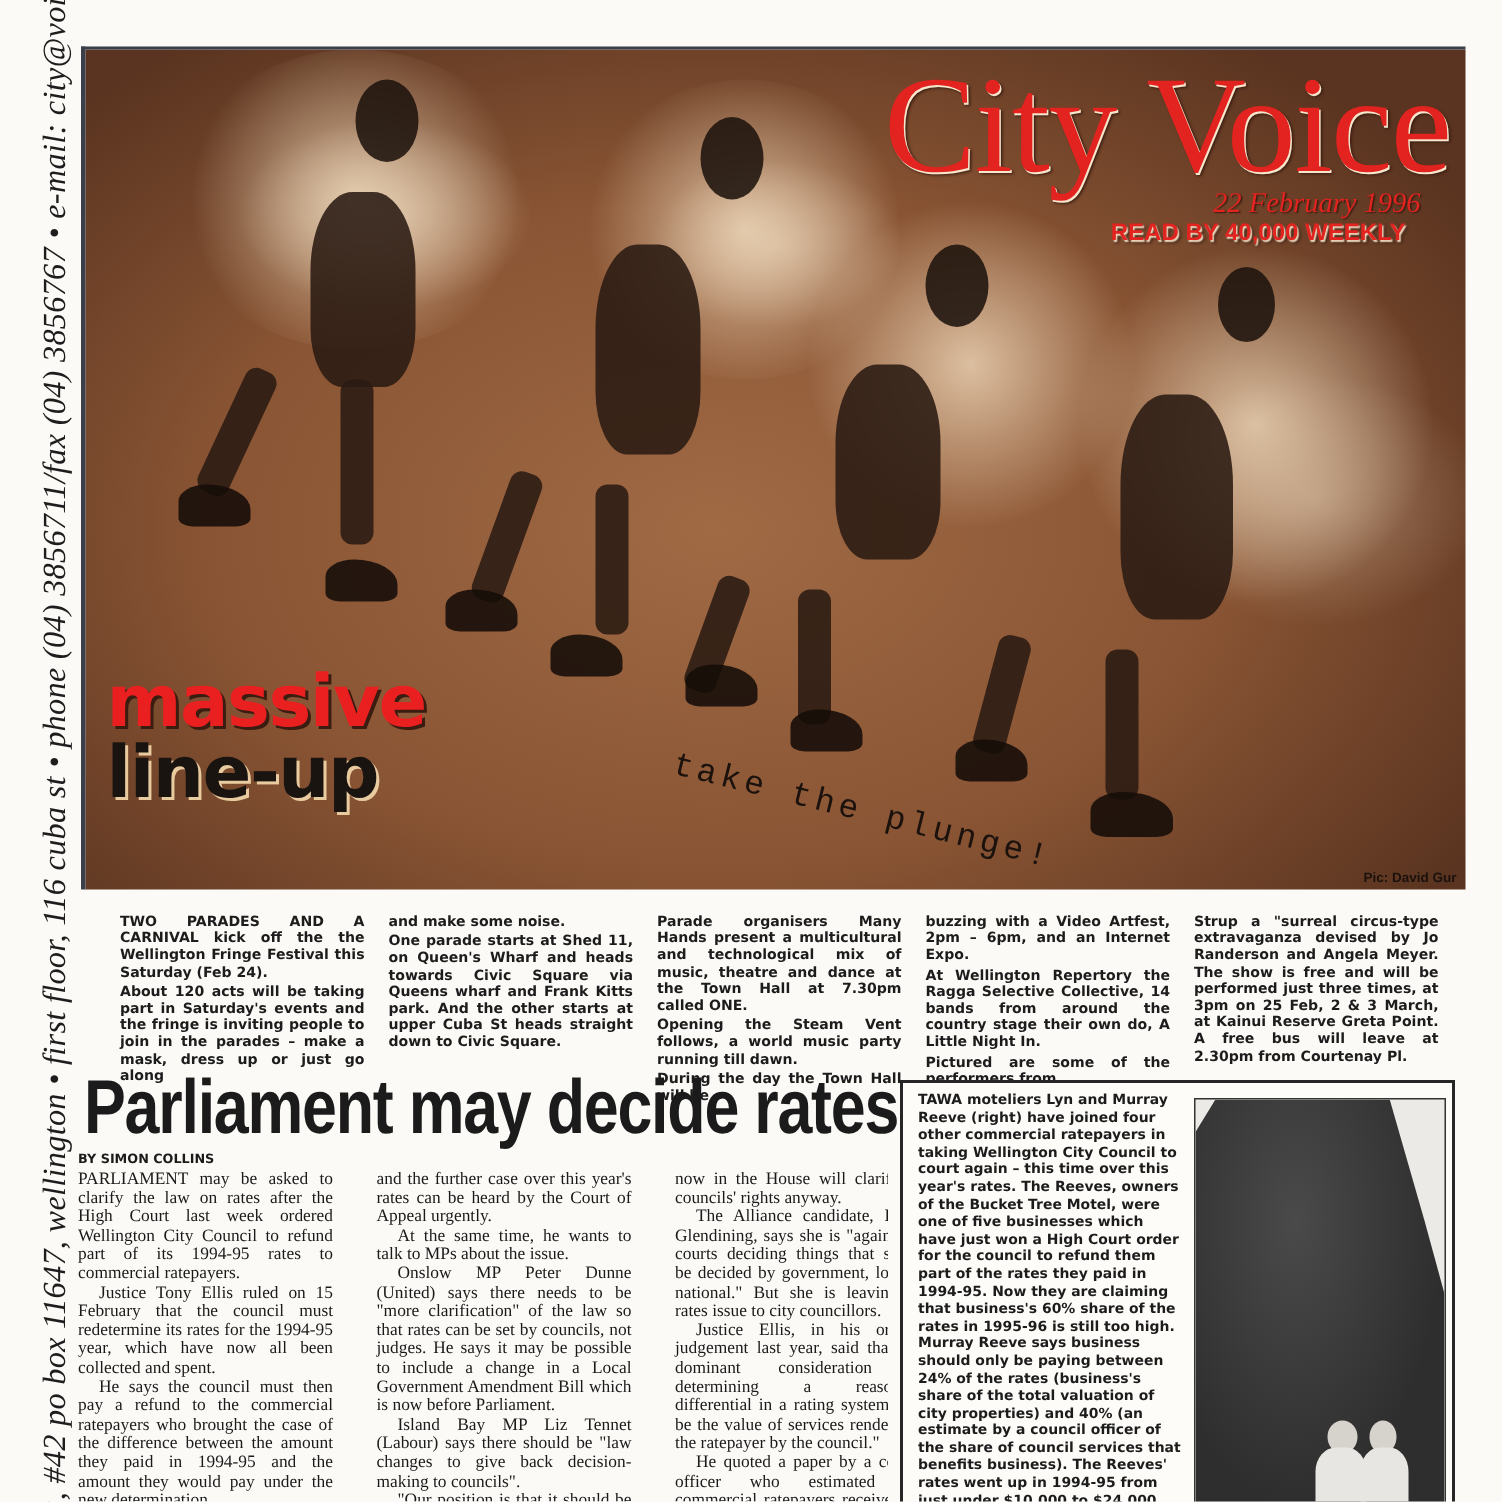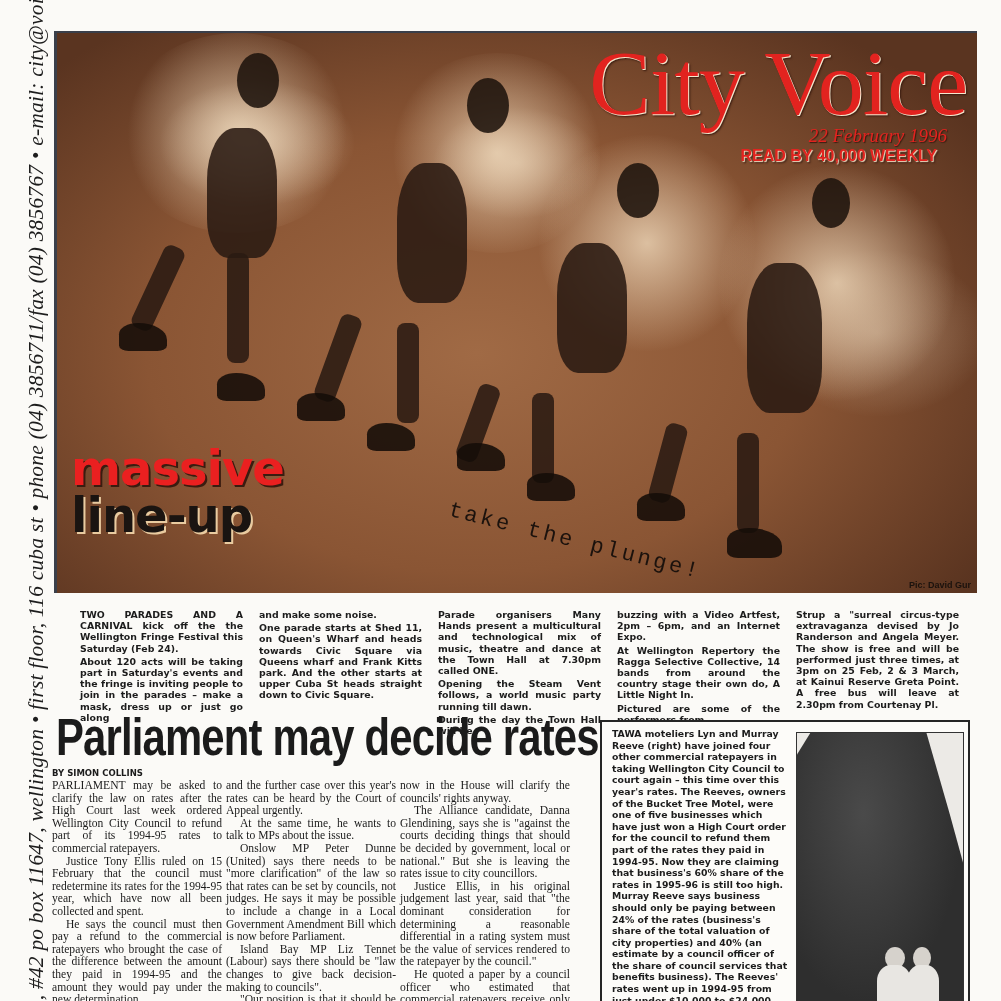--- a/index.html
+++ b/index.html
@@ -78,21 +78,21 @@
     position:absolute; left:56px; top:708px; width:540px;
     font-family:"Liberation Sans", sans-serif; font-weight:bold; font-size:51px;
     transform:scaleX(0.82); transform-origin:0 0; white-space:nowrap; letter-spacing:-1px; color:#1b1b1b;
   }
   .byline {
     position:absolute; left:52px; top:768px;
     font-family:"DejaVu Sans", sans-serif; font-weight:bold; font-size:8.5px; color:#1b1b1b;
   }
   .story {
     position:absolute; left:52px; top:780px; width:540px; height:221px; overflow:hidden;
-    display:grid; grid-template-columns:170px 170px 170px; column-gap:4px;
+    display:grid; grid-template-columns:170px 170px 170px; column-gap:29px;
     font-family:"Liberation Serif", serif; font-size:11.6px; line-height:12.6px; text-align:justify;
   }
   .story p { margin:0; text-indent:14px; }
   .story p.first { text-indent:0; }
   
   .sidebox {
     position:absolute; left:600px; top:720px; width:366px; height:300px;
     border:2px solid #262626; background:#fdfcf9;
   }
   .sidebox-text {

